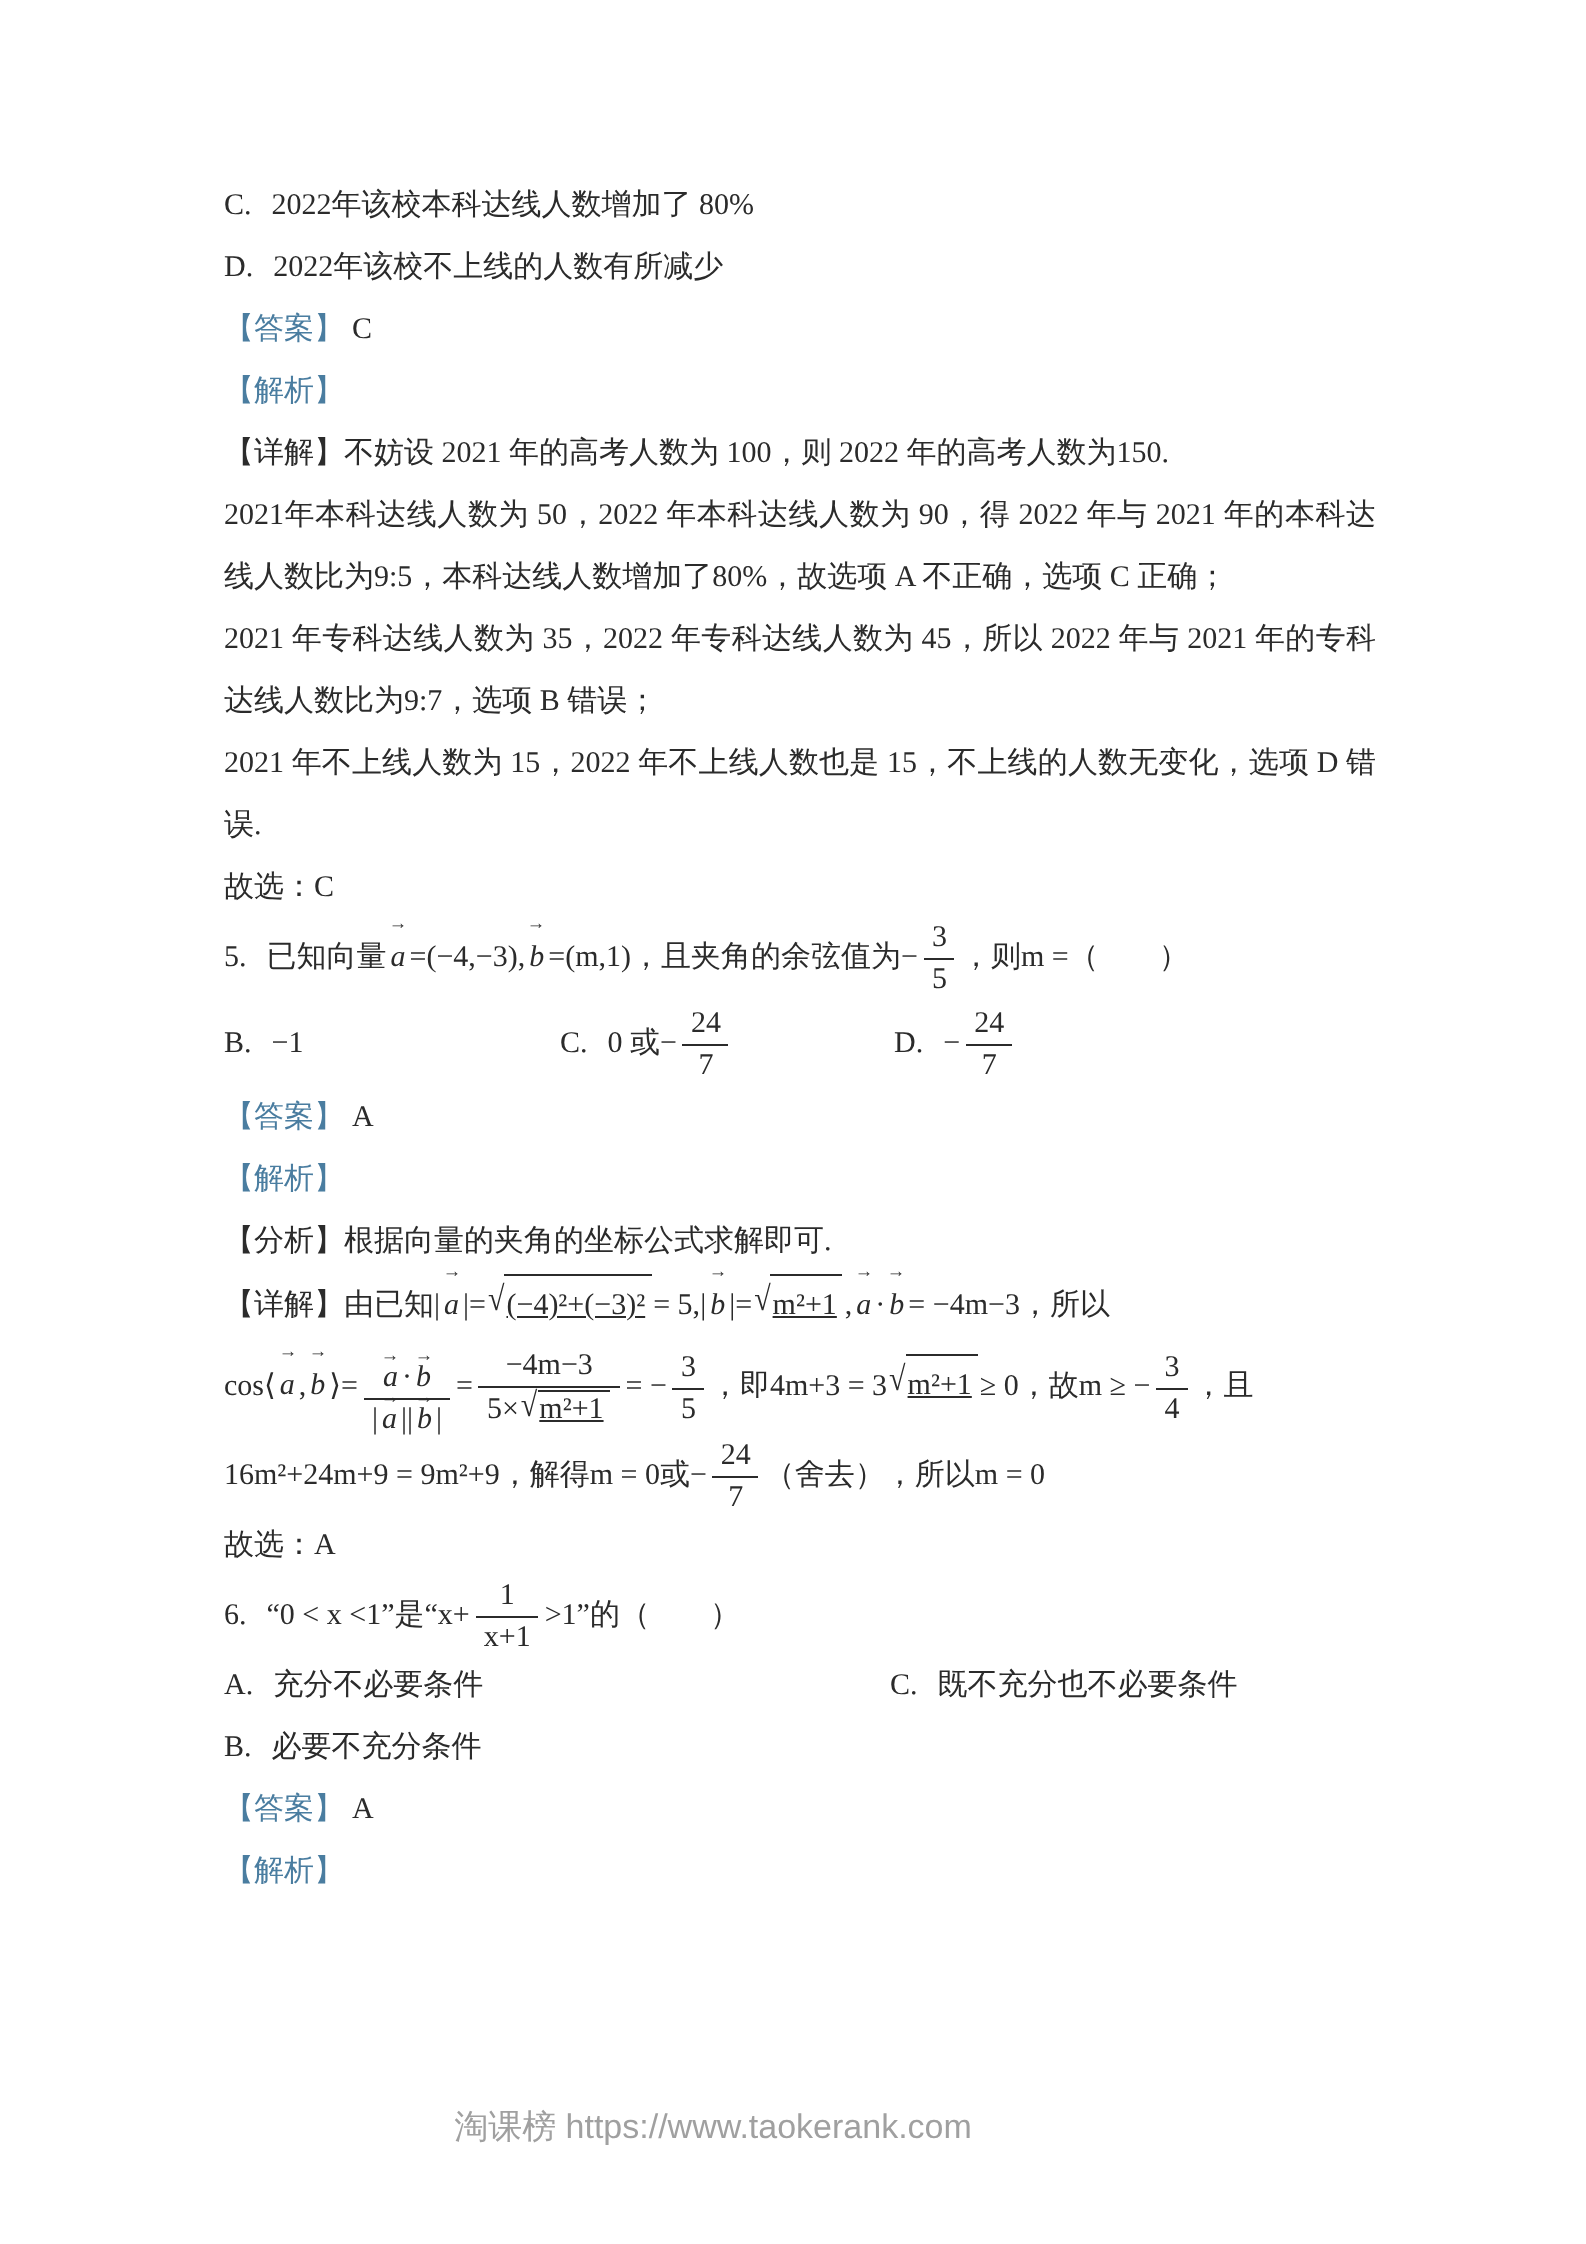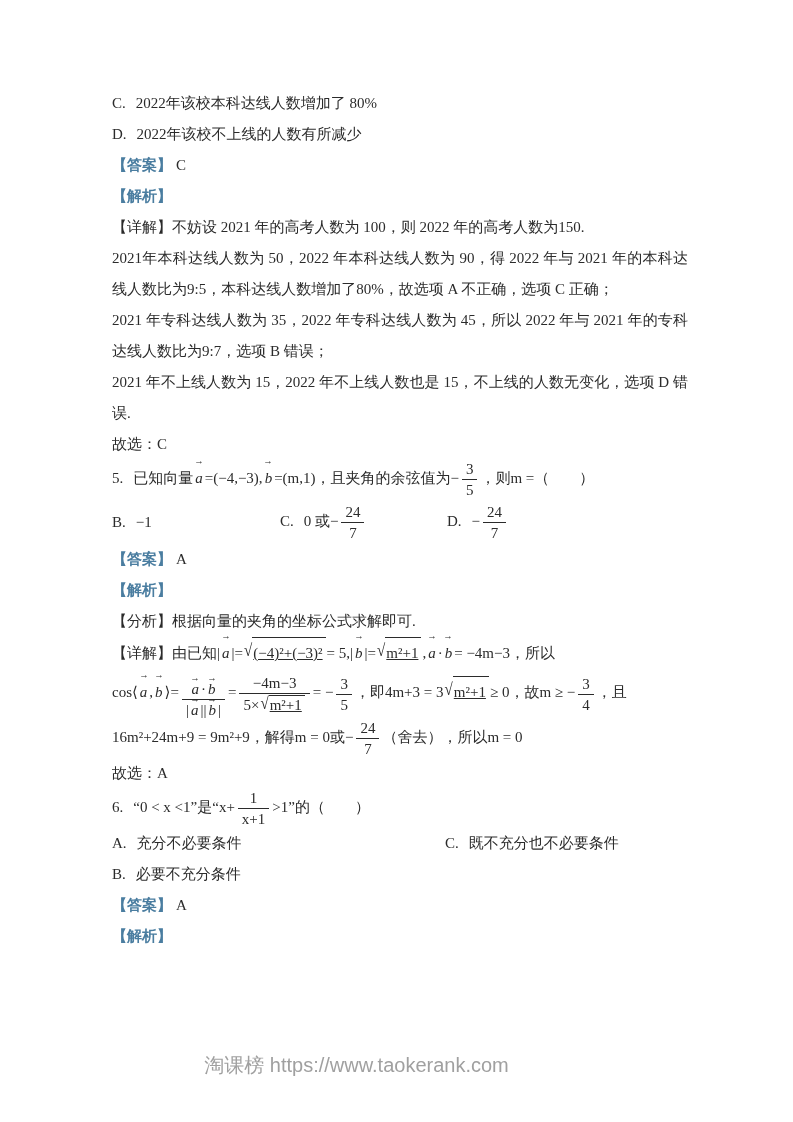--- a/index.html
+++ b/index.html
@@ -15,21 +15,21 @@
     background:var(--page-bg,#fff);
     font-family:"Liberation Serif","DejaVu Serif",serif;
     font-size:15px;color:var(--text,#2b2b2b);
     overflow:hidden;
     margin:0 auto;
   }
   .content{position:absolute;left:112px;top:88px;width:576px;}
   p.ln{margin:0;line-height:31px;text-align:justify;}
   p.center-left{text-align:left;}
   .okey{display:inline-block;margin-right:10px;}
-  .blab{color:var(--label-blue,#4a7da0);font-weight:bold;}
+  .blab{color:var(--label-blue,#4a7da0);}
   .ansletter{margin-left:4px;}
   
   .fr{display:inline-block;vertical-align:middle;text-align:center;line-height:1.2;margin:0 3px;}
   .fr .nu{display:block;padding:0 4px 1px;border-bottom:1px solid currentColor;}
   .fr .de{display:block;padding:1px 4px 0;}
   .fr.tall .nu{padding-top:11px;}
   
   .vec{display:inline-block;position:relative;font-style:italic;padding:0 2px;}
   .vec .va{position:absolute;top:-9px;left:50%;transform:translateX(-50%) scale(0.62);font-style:normal;line-height:1;}
   
@@ -39,21 +39,21 @@
   
   .optrow5{display:grid;grid-template-columns:168px 167px 166px 1fr;align-items:center;margin:4px 0 2px;}
   .optrow5 .cell{line-height:31px;}
   
   .optgrid6{display:grid;grid-template-columns:333px 1fr;row-gap:0;}
   .optgrid6 .cell{line-height:31px;}
   .footer{
     position:absolute;left:0;top:1052px;width:713px;
     text-align:center;color:var(--footer-gray,#a0a0a0);
     font-family:"Liberation Sans","DejaVu Sans",sans-serif;
-    font-size:20px;
+    font-size:17px;
   }
 </style>
 </head>
 <body>
 
 <div class="page">
   <div class="content">
 
     <p class="ln"><span class="okey">C.</span><span>2022年该校本科达线人数增加了 80%</span></p>
     <p class="ln"><span class="okey">D.</span><span>2022年该校不上线的人数有所减少</span></p>

